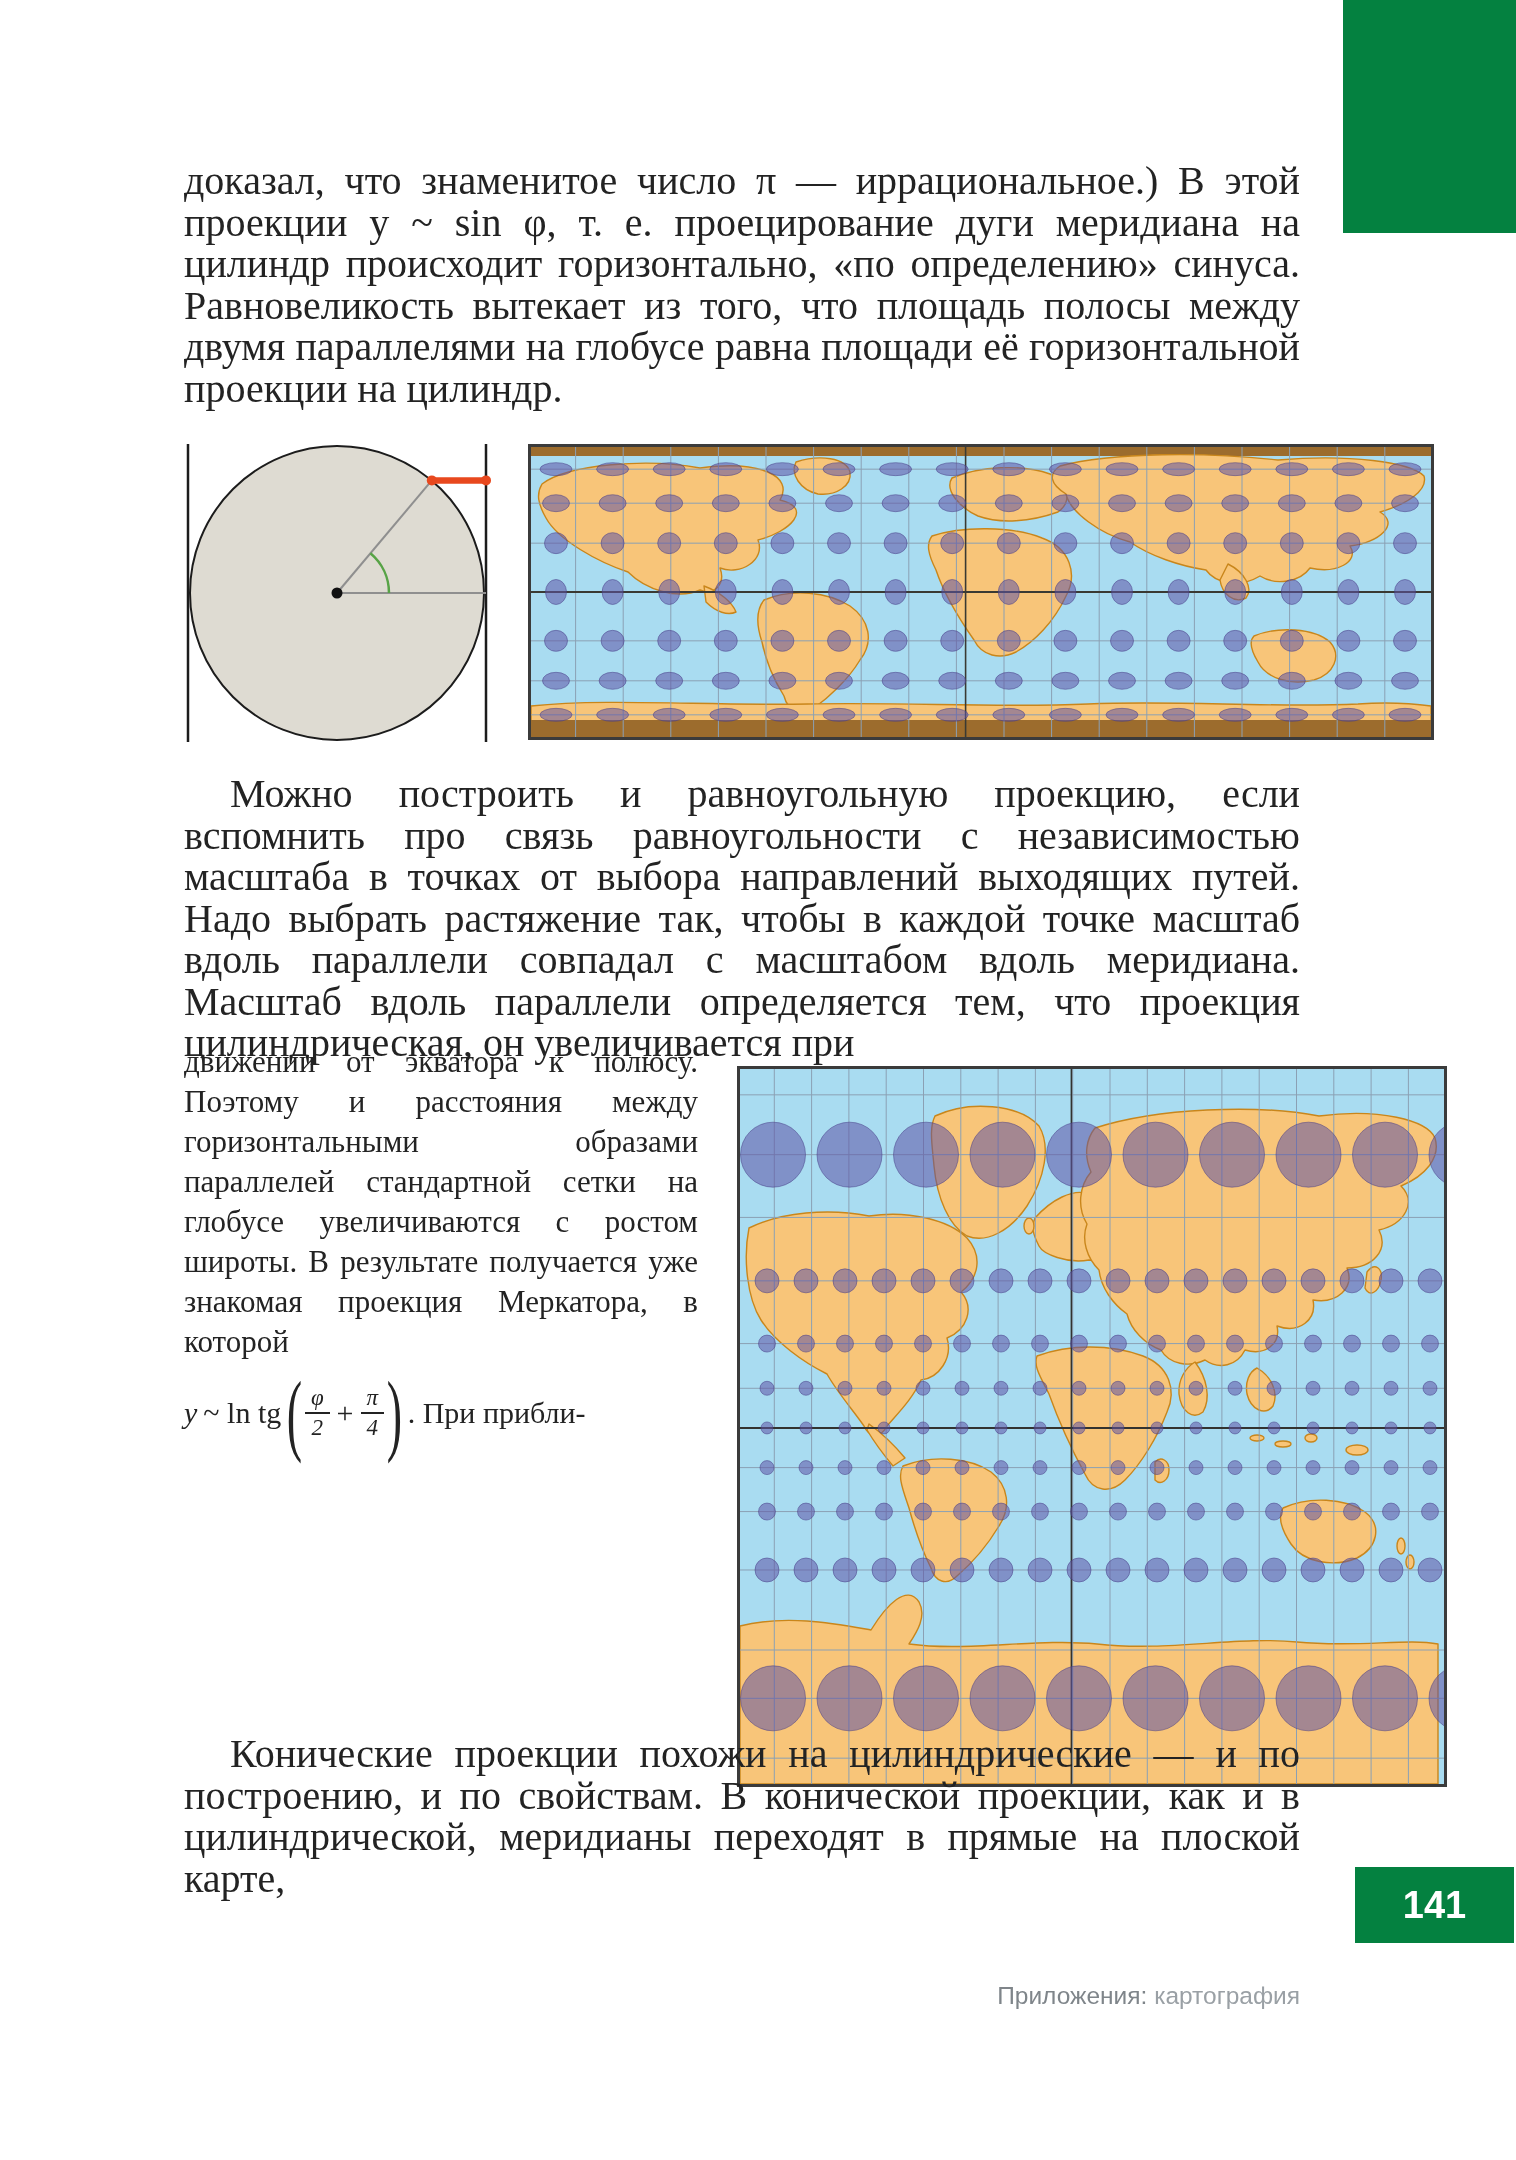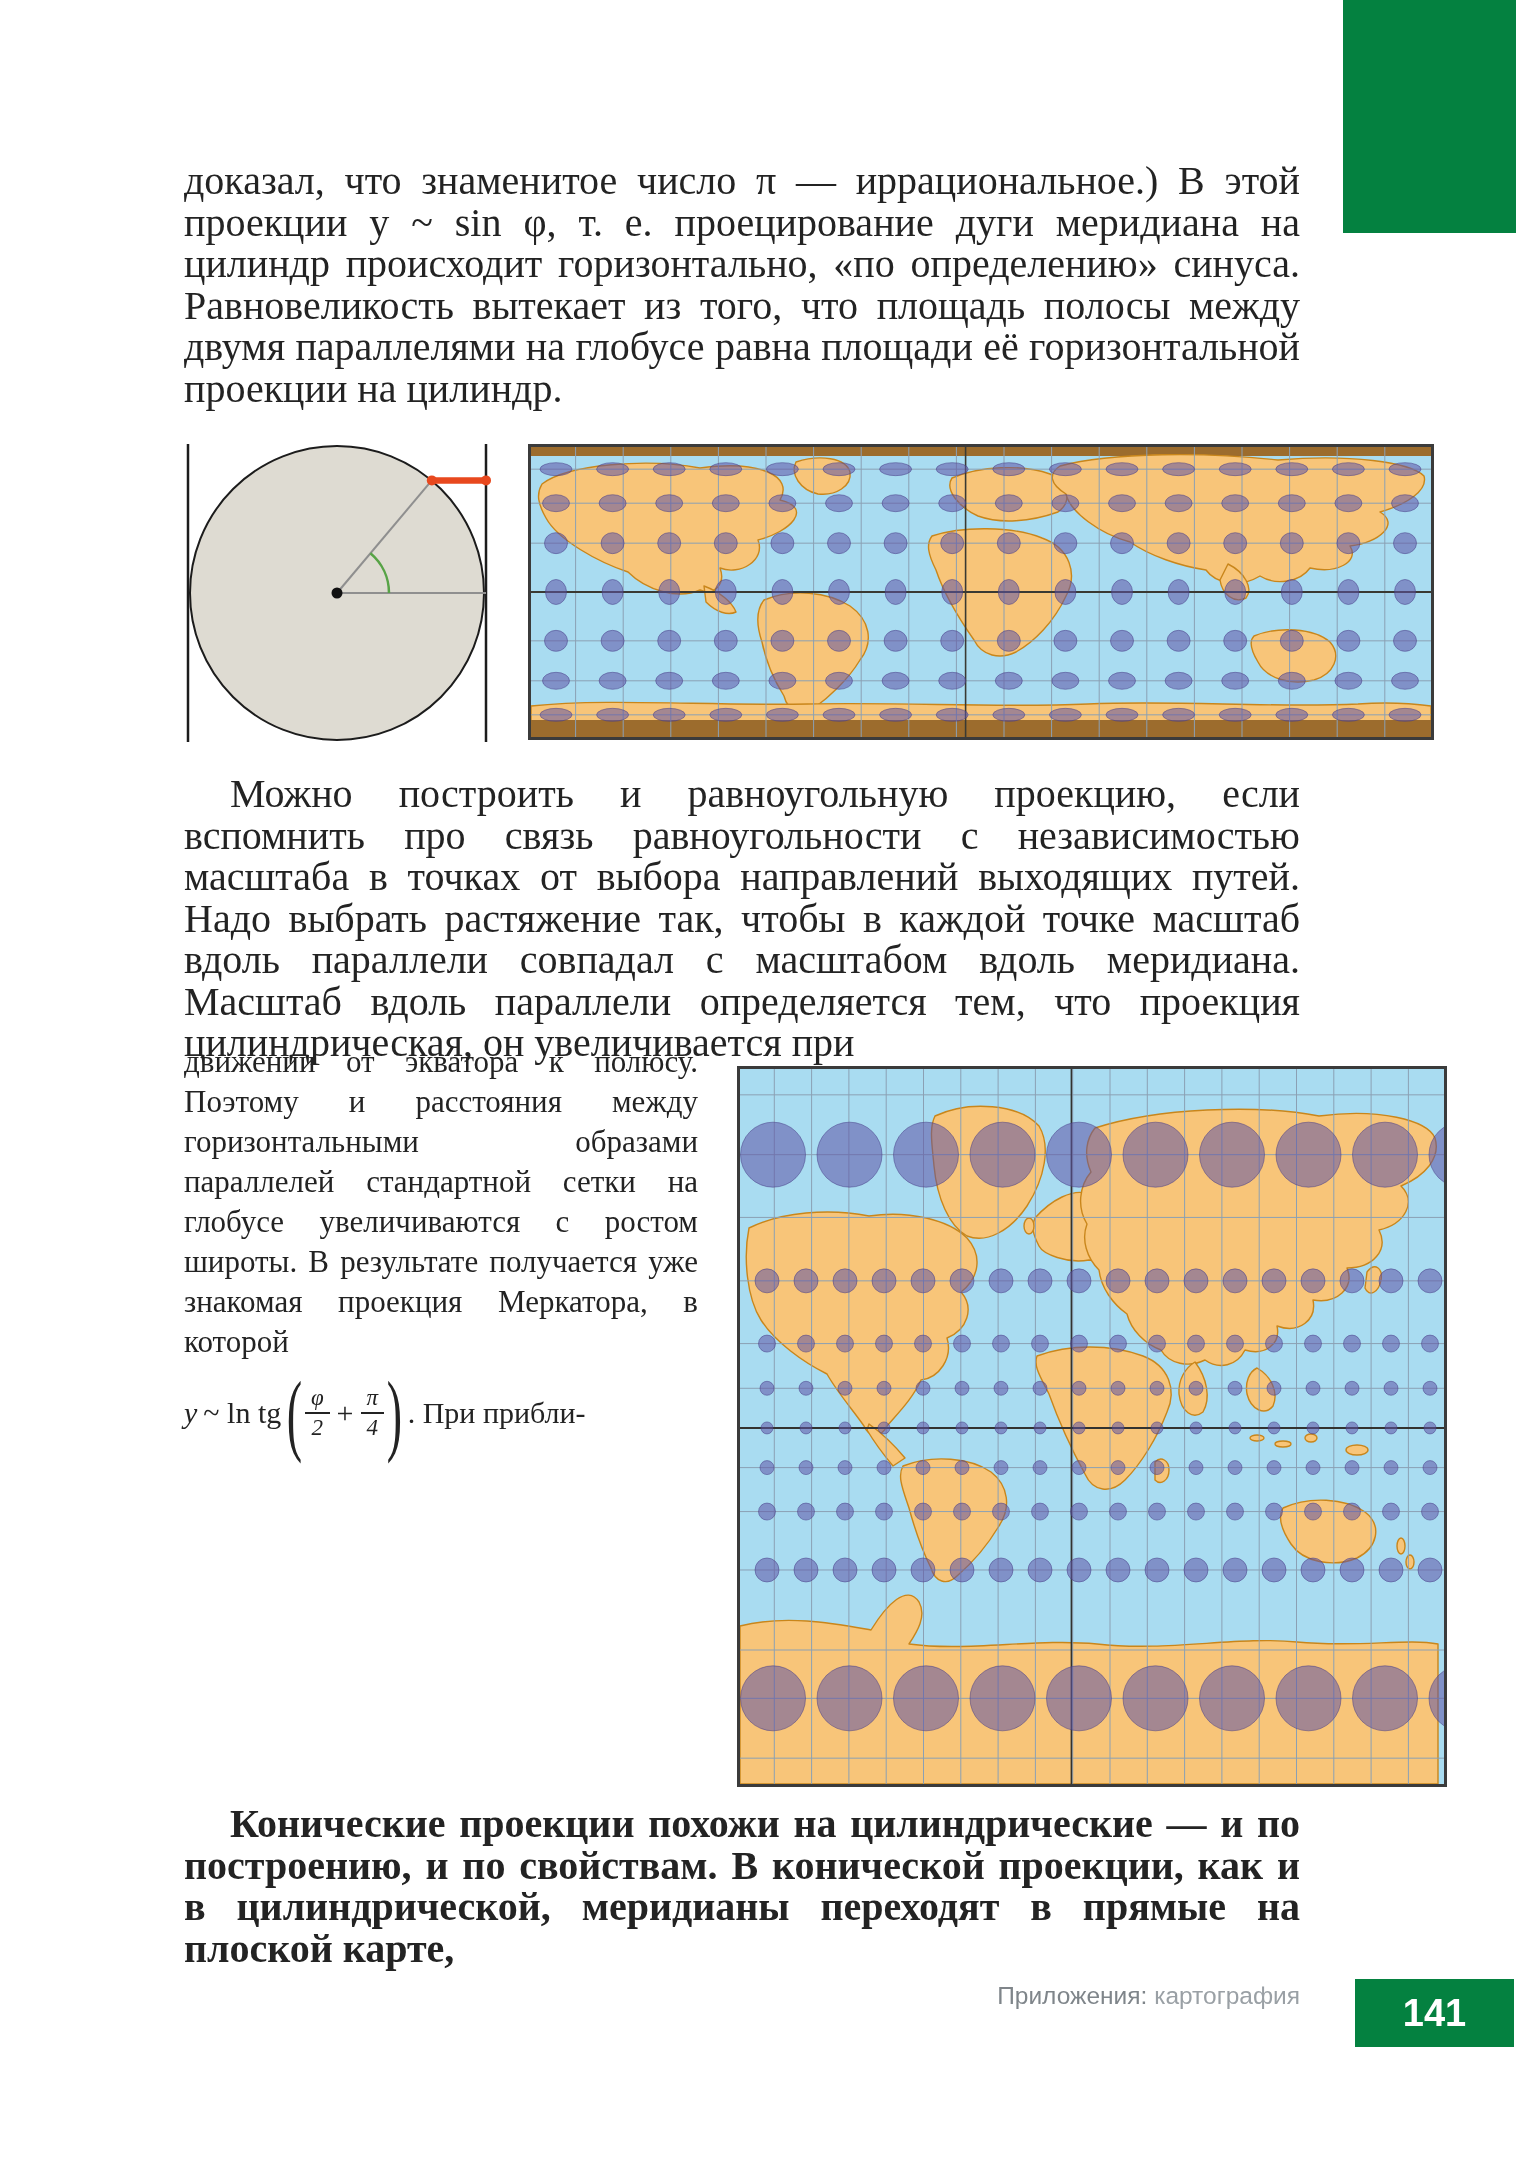--- a/index.html
+++ b/index.html
@@ -3,41 +3,41 @@
 <meta charset="utf-8">
 <style>
   html,body{margin:0;padding:0;background:#e9e9e9;}
   .page{position:relative;width:1516px;height:2160px;background:#ffffff;overflow:hidden;
         font-family:"Liberation Serif",serif;color:var(--text,#232323);margin:0 auto;}
   .banner{position:absolute;left:1343px;top:0;width:173px;height:233px;background:var(--green,#048140);}
   p.body{position:absolute;margin:0;font-size:40px;line-height:41.5px;text-align:justify;}
   .indent{text-indent:46px;}
   #p1{left:184px;top:160px;width:1116px;}
   #p2{left:184px;top:773px;width:1116px;}
-  #p4{left:184px;top:1803px;width:1116px;font-weight:bold;}
+  #p4{left:184px;top:1733px;width:1116px;}
   .leftcol{position:absolute;left:184px;top:1042px;width:514px;}
   .leftcol p{margin:0;font-size:31px;line-height:40px;text-align:justify;word-spacing:1px;}
   .fig{position:absolute;}
   #cyl{left:182px;top:444px;}
   #map1{left:528px;top:444px;}
   #map2{left:737px;top:1066px;}
   .formula{display:flex;align-items:center;height:102px;font-size:30px;white-space:nowrap;}
   .fvar{font-style:italic;margin-right:6px;}
   .fop{margin-right:6px;}
   .frac{display:inline-flex;flex-direction:column;align-items:center;font-size:23px;line-height:1.15;
         font-style:italic;margin:0 3px;}
   .frac .num{border-bottom:2px solid var(--text,#232323);padding:0 6px 1px;}
   .frac .den{padding-top:1px;}
   .paren{display:inline-block;font-size:92px;line-height:0;transform:scaleX(.5);margin:0 -8px;font-weight:400;}
   .fplus{margin:0 4px;}
   .fafter{margin-left:6px;}
   .footer{position:absolute;left:184px;top:1981px;width:1116px;text-align:right;
           font-family:"Liberation Sans",sans-serif;font-size:24.5px;line-height:30.5px;color:var(--footer_text,#9aa0a5);}
   .footer b{color:var(--footer_label,#7f858a);font-weight:400;}
-  .pagenum{position:absolute;left:1355px;top:1979px;width:159px;height:68px;background:var(--green,#048140);
+  .pagenum{position:absolute;left:1355px;top:1867px;width:159px;height:76px;background:var(--green,#048140);
            color:#ffffff;display:flex;align-items:center;justify-content:center;
            font:700 38px "Liberation Sans",sans-serif;}
   
   .ocean{fill:var(--ocean,#a9dcf1);}
   .land{fill:var(--land,#f8c579);stroke:var(--land_border,#c9861b);stroke-width:1.4;stroke-linejoin:round;}
   .polar{fill:var(--polar,#9c6c2d);}
   .frame{fill:none;stroke:var(--frame,#3b3b3b);stroke-width:3;}
   .tangent{stroke:var(--ink,#1c1c1c);stroke-width:2.5;}
   .bigcircle{fill:var(--circle_fill,#dedbd2);stroke:var(--ink,#1c1c1c);stroke-width:2;}
   .grayline{stroke:var(--gray_line,#8f8f8f);stroke-width:2;fill:none;}

